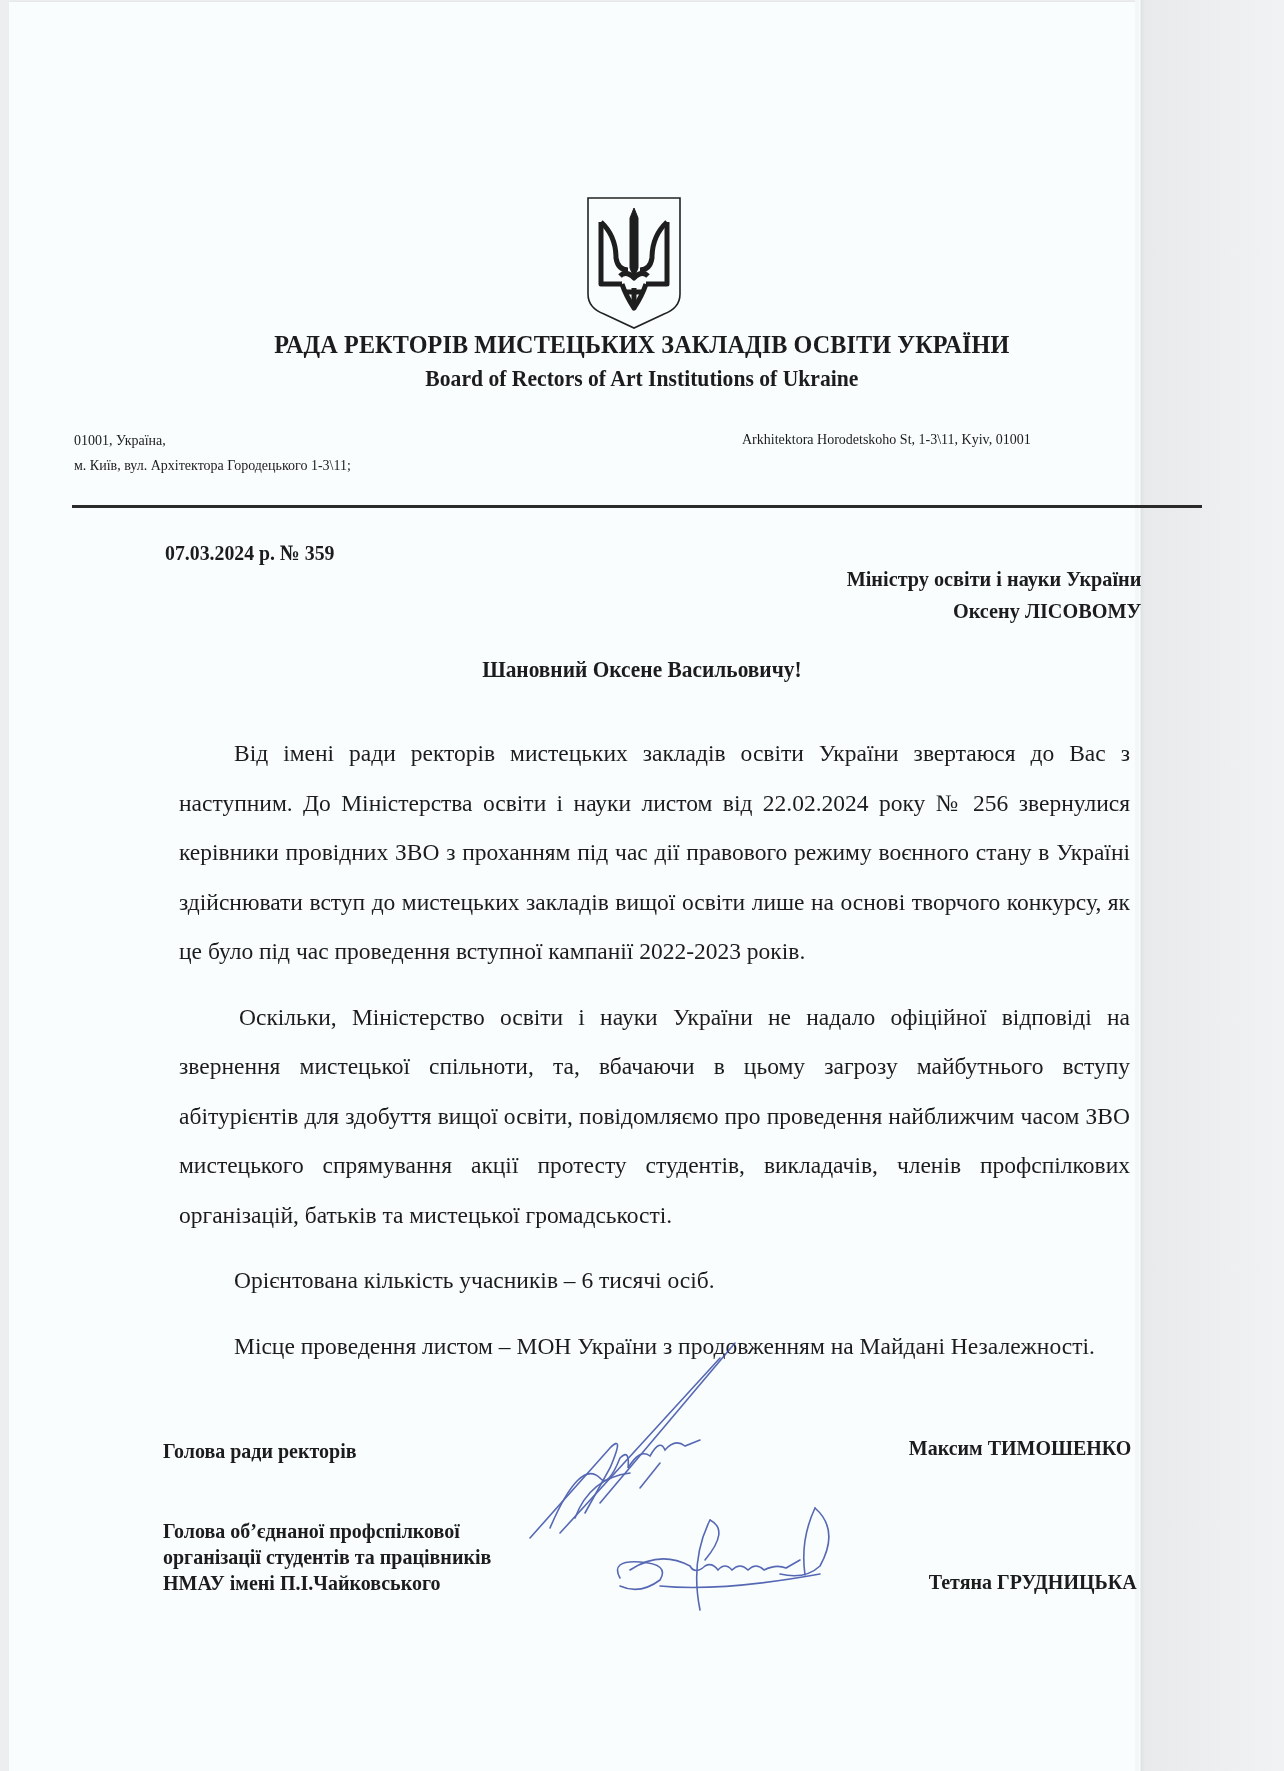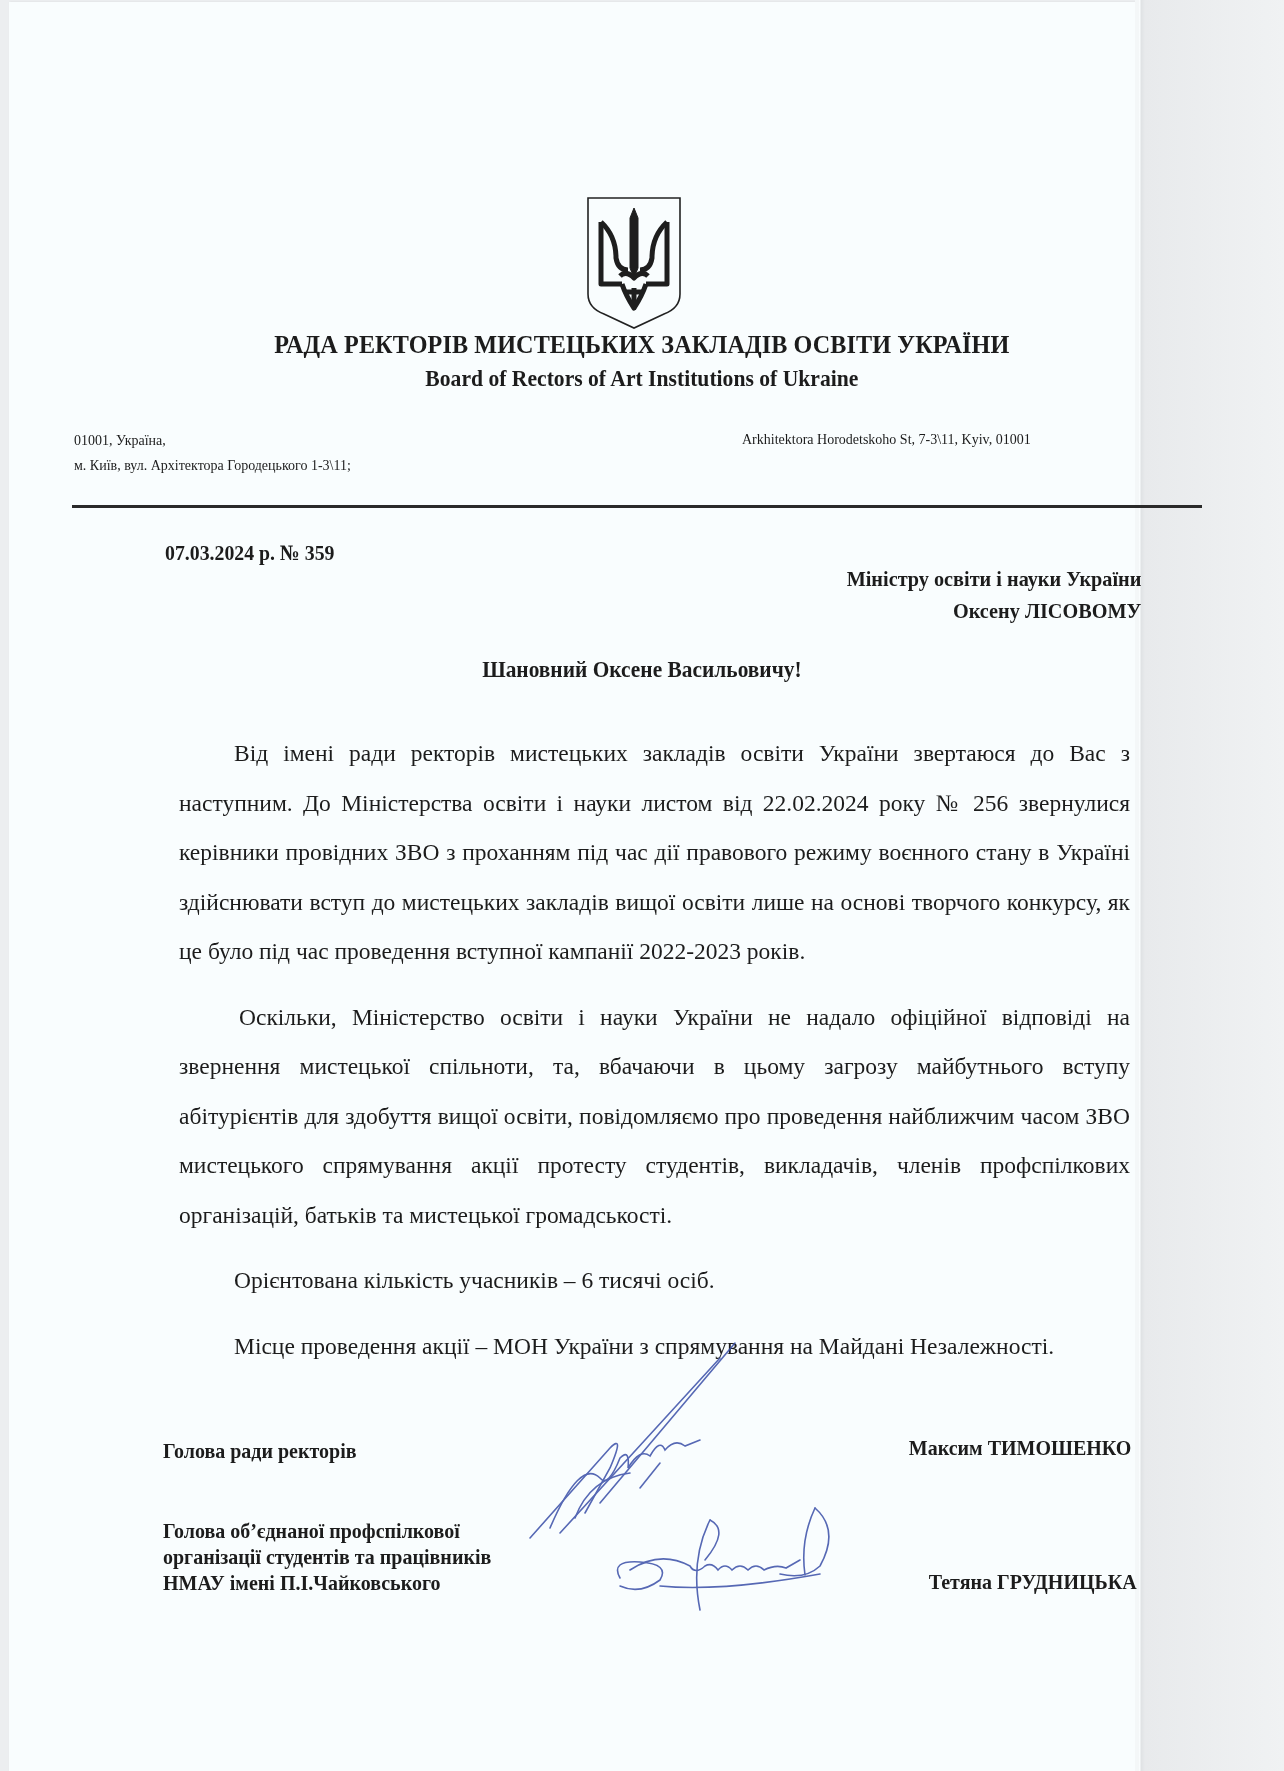--- a/index.html
+++ b/index.html
@@ -89,39 +89,39 @@
 </svg>
 
 <div class="abs org-ua">РАДА РЕКТОРІВ МИСТЕЦЬКИХ ЗАКЛАДІВ ОСВІТИ УКРАЇНИ</div>
 <div class="abs org-en">Board of Rectors of Art Institutions of Ukraine</div>
 
 <div class="abs addr addr-ua">
   <div>01001, Україна,</div>
   <div>м. Київ, вул. Архітектора Городецького 1-3\11;</div>
 </div>
 <div class="abs addr addr-en">
-  <div>Arkhitektora Horodetskoho St, 7-3\11, Kyiv, 01001</div>
+  <div>Arkhitektora Horodetskoho St, 1-3\11, Kyiv, 01001</div>
 </div>
 
 <div class="abs rule"></div>
 
 <div class="abs date">07.03.2024 р. № 359</div>
 
 <div class="abs recipient">
   <div>Міністру освіти і науки України</div>
   <div>Оксену ЛІСОВОМУ</div>
 </div>
 
 <div class="abs salutation">Шановний Оксене Васильовичу!</div>
 
 <div class="abs body-text">
   <p class="para">Від імені ради ректорів мистецьких закладів освіти України звертаюся до Вас з наступним. До Міністерства освіти  і науки листом від 22.02.2024 року № 256 звернулися керівники провідних ЗВО з проханням під час дії правового режиму воєнного стану в Україні здійснювати вступ до мистецьких закладів вищої освіти лише на основі творчого конкурсу, як це було під час проведення вступної кампанії 2022-2023 років.</p>
   <p class="para p2">Оскільки, Міністерство освіти і науки України не надало офіційної відповіді на звернення мистецької спільноти, та, вбачаючи в цьому загрозу майбутнього вступу абітурієнтів для здобуття вищої освіти, повідомляємо про проведення найближчим часом ЗВО мистецького спрямування акції протесту студентів, викладачів, членів профспілкових організацій, батьків та мистецької громадськості.</p>
   <p class="para">Орієнтована кількість учасників – 6 тисячі осіб.</p>
-  <p class="para">Місце проведення акції – МОН України з спрямування на Майдані Незалежності.</p>
+  <p class="para">Місце проведення листом – МОН України з продовженням на Майдані Незалежності.</p>
 </div>
 
 <svg class="abs signature sig-1" viewBox="0 0 340 210">
   <g fill="none" stroke="#3a4fa8" stroke-width="1.6" stroke-linecap="round" opacity="0.85">
     <path d="M40 200 L120 110 Q135 95 120 130 L95 175"></path>
     <path d="M60 190 Q90 120 110 140 Q118 150 130 120 Q140 110 138 130 Q150 110 160 118 Q170 100 175 112 Q185 100 195 108 L210 102"></path>
     <path d="M70 195 L230 20"></path>
     <path d="M110 165 L245 5"></path>
     <path d="M85 180 Q100 140 140 135"></path>
     <path d="M150 150 L170 125"></path>

